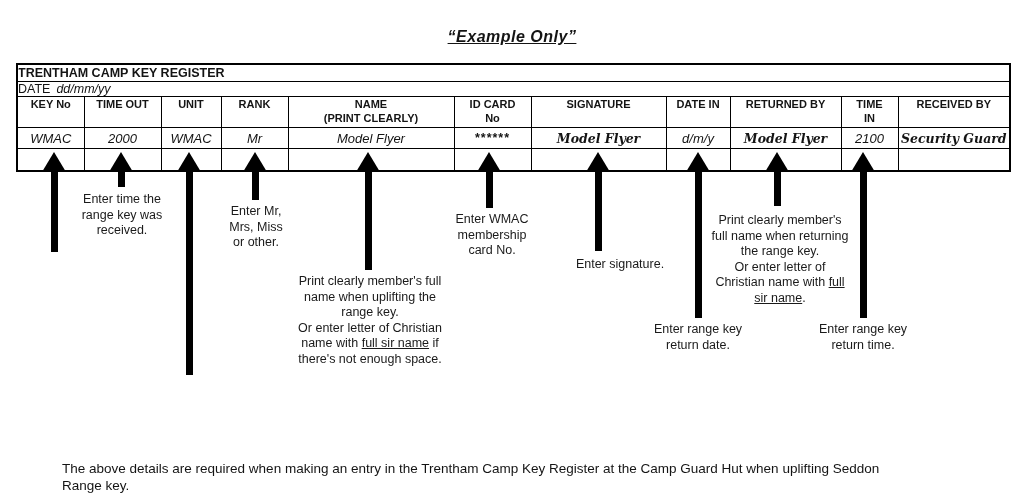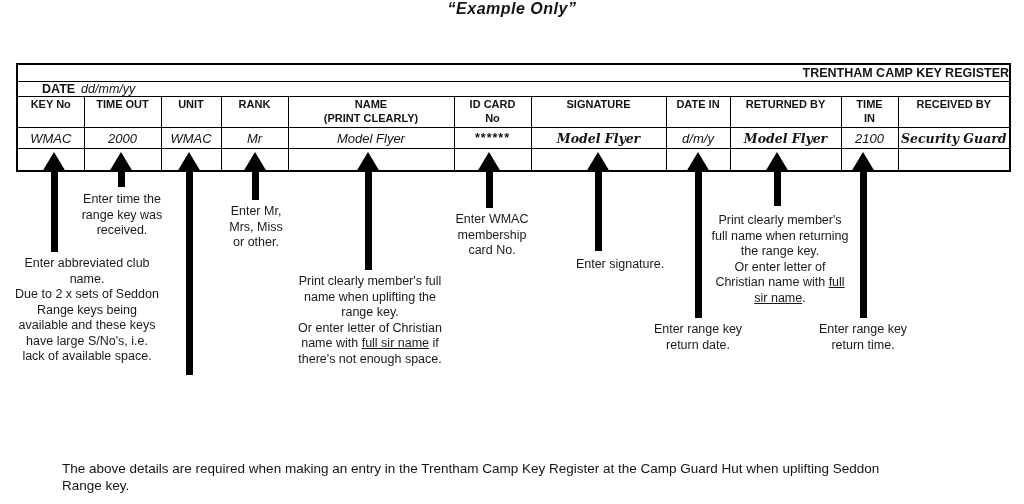--- a/index.html
+++ b/index.html
@@ -3,34 +3,35 @@
 <meta charset="utf-8">
 <style>
   html,body { margin:0; padding:0; background:#fff; }
   #page {
     position:relative; width:1024px; height:504px;
     background:#ffffff; color:#141414; overflow:hidden;
     font-family:"Liberation Sans", sans-serif;
   }
   
   #doc-title {
-    position:absolute; top:0; left:0; width:1024px;
+    position:absolute; top:28px; left:0; width:1024px;
     text-align:center; font-size:16px; font-weight:bold; font-style:italic;
     letter-spacing:0.5px;
+    text-decoration:underline;
   }
   
   #register {
     position:absolute; left:16px; top:63px; width:993px;
     border-collapse:collapse; table-layout:fixed;
     border:2px solid #000;
   }
   #register td { border:1px solid #000; padding:0; overflow:hidden; }
-  td.t-title { height:16px; text-align:right; font-weight:bold; font-size:12.5px;border-radius:7px; }
+  td.t-title { height:16px; text-align:left; font-weight:bold; font-size:12.5px;border-radius:7px; }
   td.t-date  { height:14px; font-size:12.5px; padding-left:90px; }
-  td.t-date .d-lbl { font-weight:bold;margin-left:24px; }
+  td.t-date .d-lbl { font-weight:normal; }
   td.t-date .d-val { font-style:italic; padding-left:6px; }
   tr.hdr td {
     height:30px; vertical-align:top; text-align:center;
     font-weight:bold; font-size:11px; line-height:14px; padding-top:1px;
   }
   tr.data td { height:20px; text-align:center; vertical-align:middle; }
   tr.data td.ital  { font-style:italic; font-size:13px;margin-left:35px; }
   tr.data td.stars { font-weight:bold; font-size:12.5px; letter-spacing:1px; }
   tr.data td.script {
     font-family:"DejaVu Serif", serif; font-style:italic; font-weight:bold;
@@ -193,27 +194,20 @@
   </div>
   <div>
     <div class="arrow-head" style="left:765px; top:152px;"></div>
     <div class="arrow-shaft" style="left:774px; top:171px; height:35px;"></div>
   </div>
   <div>
     <div class="arrow-head" style="left:851px; top:152px;"></div>
     <div class="arrow-shaft" style="left:860px; top:171px; height:147px;"></div>
   </div>
 
-  <div class="note" style="left:7px;   top:256px; width:160px;"><span>Enter abbreviated club
-name.
-Due to 2 x sets of Seddon
-Range keys being
-available and these keys
-have large S/No's, i.e.
-lack of available space.</span><span class="u"></span><span></span></div>
   <div class="note" style="left:67px;  top:192px; width:110px;"><span>Enter time the
 range key was
 received.</span><span class="u"></span><span></span></div>
   <div class="note" style="left:280px; top:274px; width:180px;"><span>Print clearly member's full
 name when uplifting the
 range key.
 Or enter letter of Christian
 name with </span><span class="u">full sir name</span><span> if
 there's not enough space.</span></div>
   <div class="note" style="left:211px; top:204px; width:90px;"><span>Enter Mr,

